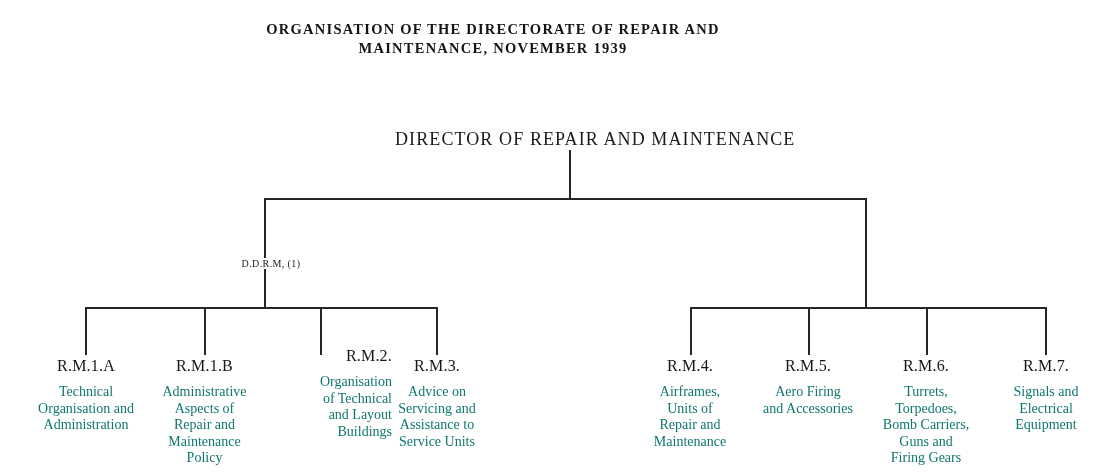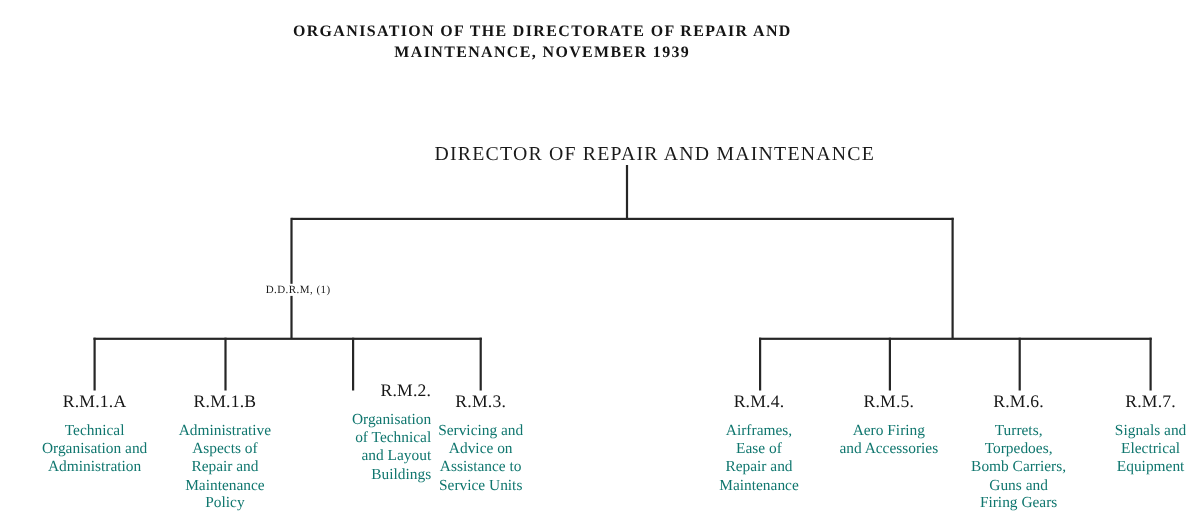--- a/index.html
+++ b/index.html
@@ -149,32 +149,32 @@
         <span>Organisation</span>
         <span>of Technical</span>
         <span>and Layout</span>
         <span>Buildings</span>
       </div>
   </div>
 
   <div class="leaf" style="left:364px; top:357px; width:146px;">
     <div class="leaf-code">R.M.3.</div>
     <div class="leaf-desc">
+        <span>Advice on</span>
         <span>Servicing and</span>
-        <span>Advice on</span>
         <span>Assistance to</span>
         <span>Service Units</span>
       </div>
   </div>
 
   <div class="leaf" style="left:617px; top:357px; width:146px;">
     <div class="leaf-code">R.M.4.</div>
     <div class="leaf-desc">
         <span>Airframes,</span>
-        <span>Ease of</span>
+        <span>Units of</span>
         <span>Repair and</span>
         <span>Maintenance</span>
       </div>
   </div>
 
   <div class="leaf" style="left:735px; top:357px; width:146px;">
     <div class="leaf-code">R.M.5.</div>
     <div class="leaf-desc">
         <span>Aero Firing</span>
         <span>and Accessories</span>

